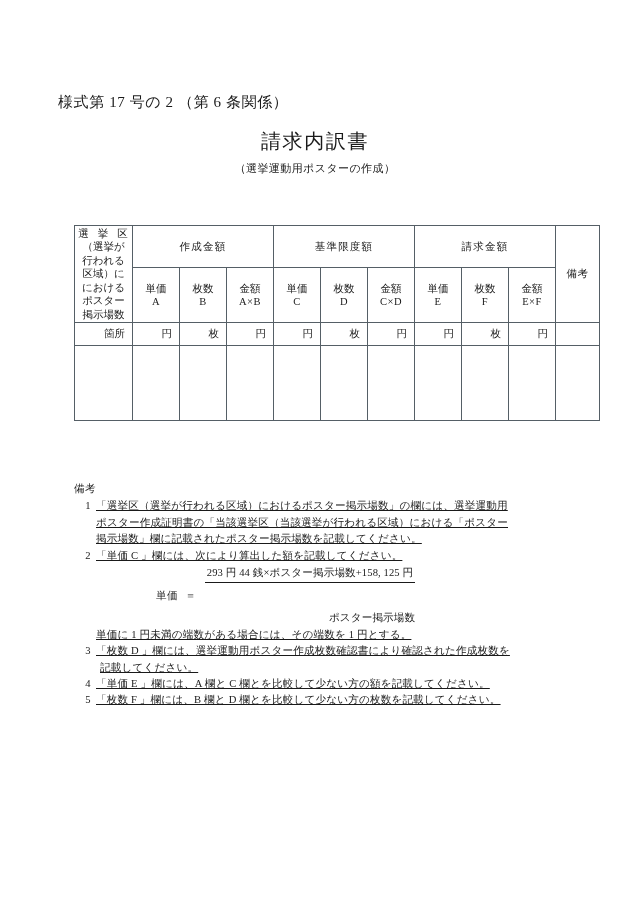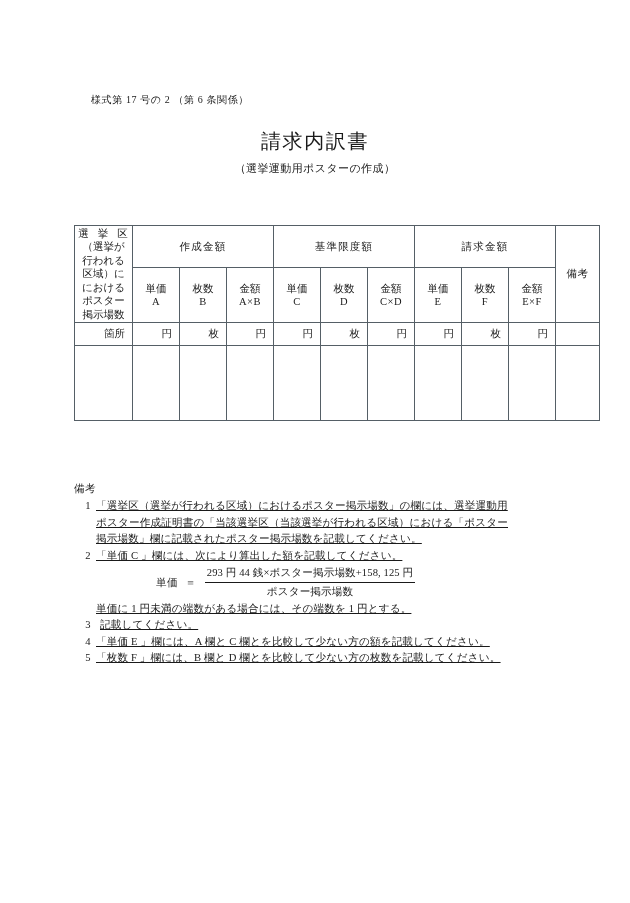--- a/index.html
+++ b/index.html
@@ -18,23 +18,23 @@
 
   .page {
     position: absolute;
     inset: 0;
     background: #ffffff;
   }
 
   
   .form-no {
     position: absolute;
-    left: 91px;
+    left: 58px;
     top: 93px;
-    font-size: 10px;
+    font-size: 15px;
     letter-spacing: 0.6px;
     white-space: nowrap;
   }
 
   
   .doc-title {
     position: absolute;
     left: 0;
     right: 0;
     top: 128px;
@@ -145,30 +145,31 @@
     display: flex;
     align-items: center;
     margin-top: 1px;
     margin-left: 60px;
   }
   .formula .lhs { letter-spacing: 0.5px; }
   .formula .eq { margin: 0 9px 0 7px; }
   .frac {
     display: inline-flex;
     flex-direction: column;
-    text-align: center;
+    text-align: right;
   }
   .frac .numer {
     border-bottom: 1px solid #1a1a1a;
     padding: 0 2px 1px 2px;
     letter-spacing: 0.1px;
   }
   .frac .denom {
     padding-top: 1px;
     letter-spacing: 0.1px;
+    margin-top: 26px;
   }
   .note-sub {
     margin-left: 46px;
     letter-spacing: 0.15px;
   }
 </style>
 </head>
 <body>
 
 <div class="page">
@@ -301,20 +302,21 @@
             <span class="denom">ポスター掲示場数</span>
           </span>
         </div>
         <p class="note-sub">単価に 1 円未満の端数がある場合には、その端数を 1 円とする。</p>
       </div>
     </div>
 
     <div class="note">
       <div class="num">3</div>
       <div class="body">
+        <p>「枚数 D 」欄には、選挙運動用ポスター作成枚数確認書により確認された作成枚数を</p>
         <p style="padding-left:4px">記載してください。</p>
       </div>
     </div>
 
     <div class="note">
       <div class="num">4</div>
       <div class="body">
         <p>「単価 E 」欄には、A 欄と C 欄とを比較して少ない方の額を記載してください。</p>
       </div>
     </div>

